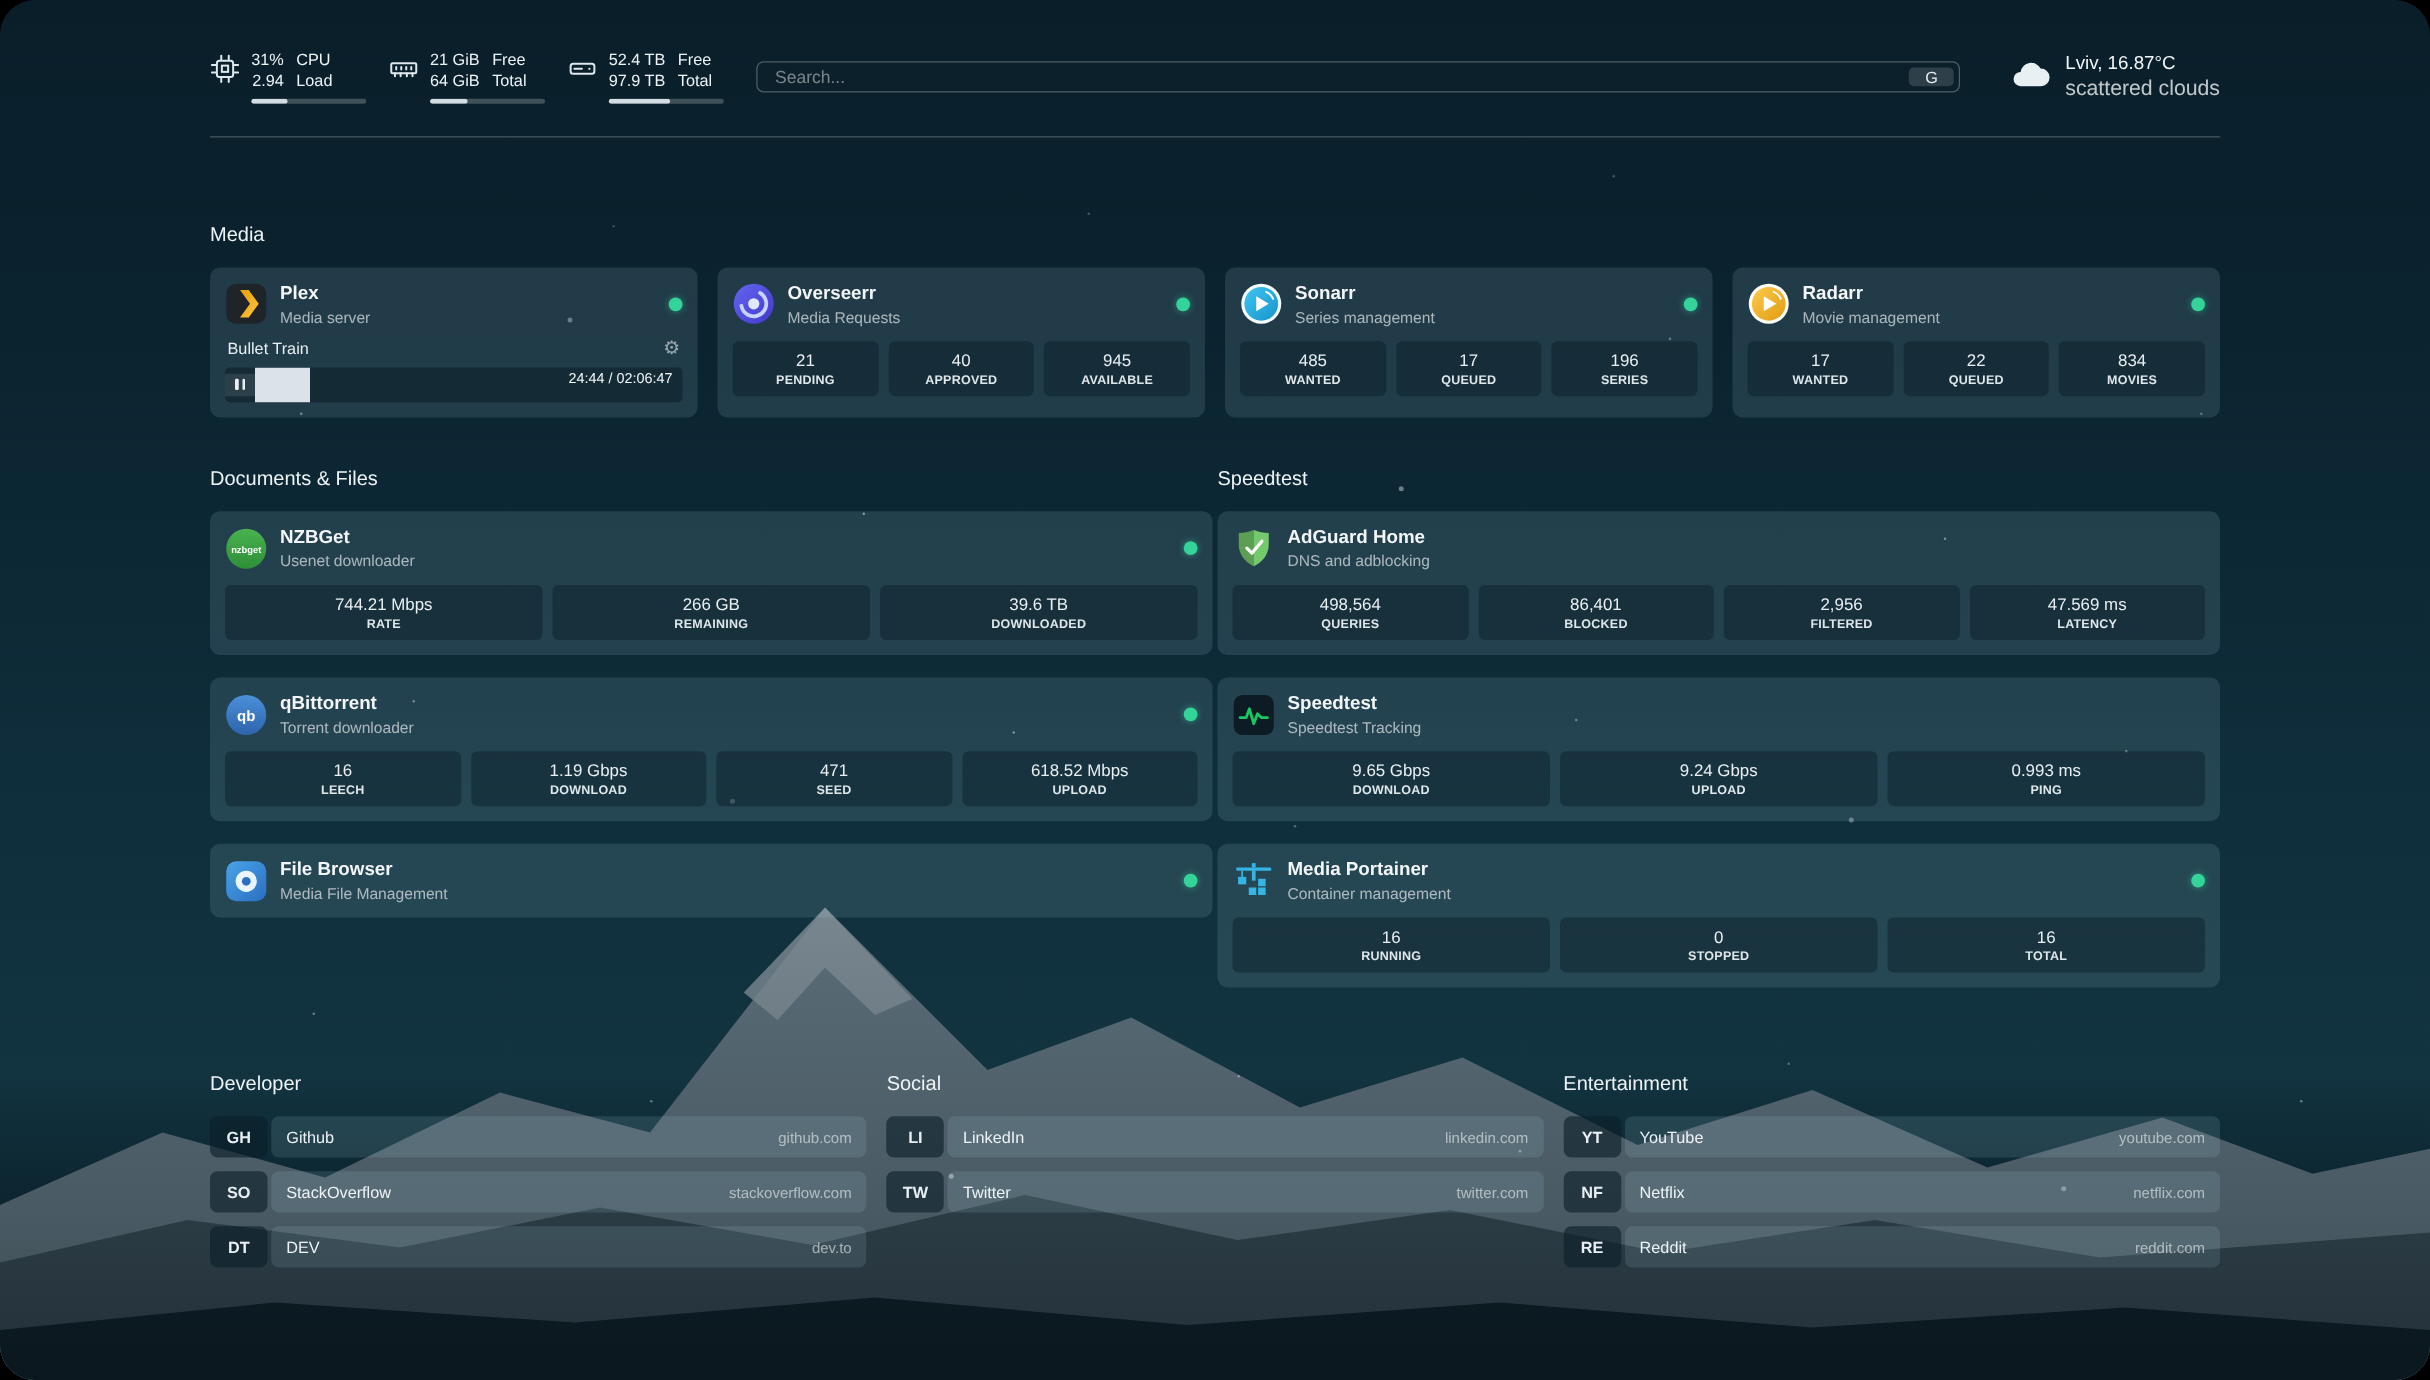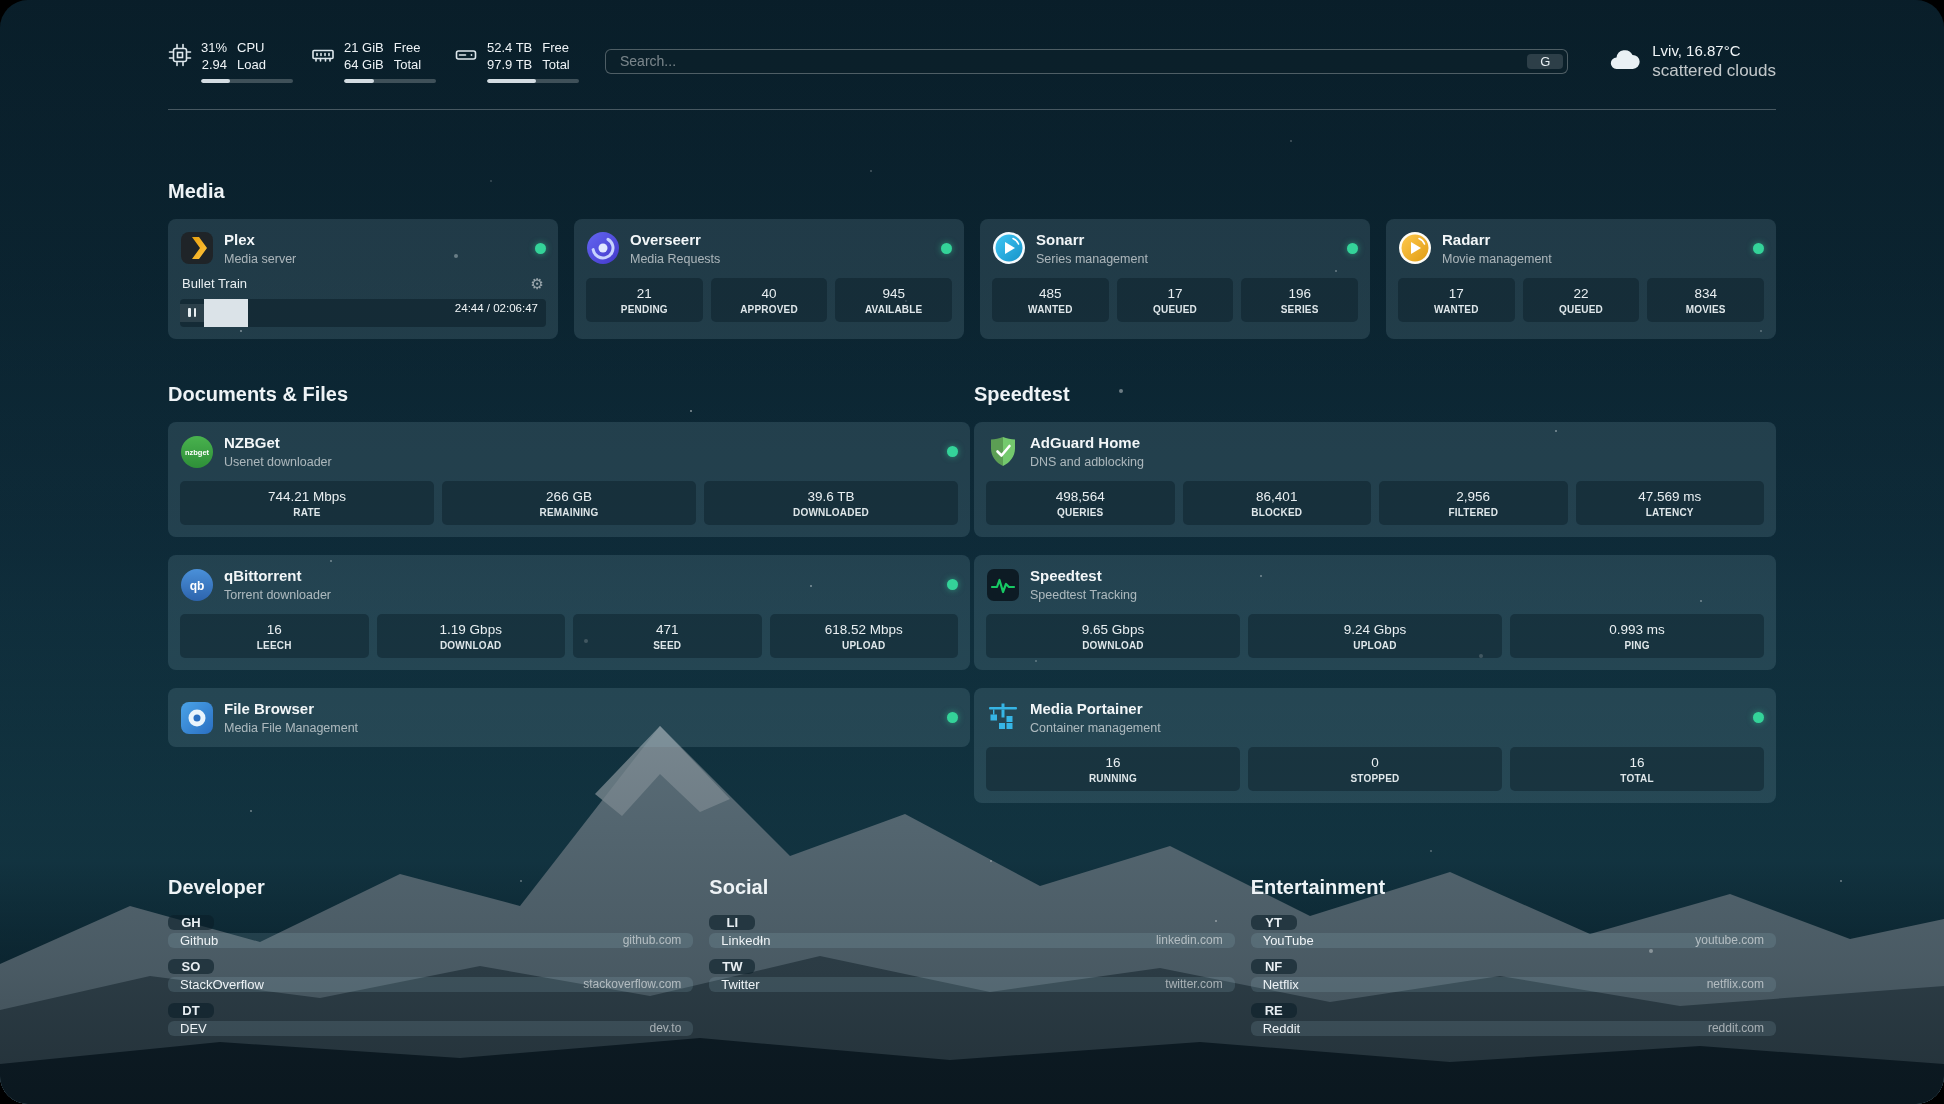--- a/index.html
+++ b/index.html
@@ -45,21 +45,21 @@
   .search-input::placeholder{color:rgba(255,255,255,0.45);}
   .search-btn{position:absolute;right:5px;top:5px;bottom:5px;width:36px;background:rgba(255,255,255,0.14);
     border-radius:4px;display:flex;align-items:center;justify-content:center;font-size:13px;color:#e8eef2;cursor:pointer;}
   .weather{display:flex;align-items:center;gap:10px;margin-left:14px;}
   .weather-icon svg{width:34px;height:34px;}
   .weather-loc{font-size:15px;color:#f1f5f7;}
   .weather-cond{font-size:17px;color:rgba(255,255,255,0.75);margin-top:2px;}
   .divider{height:1px;background:rgba(255,255,255,0.25);margin-top:26px;}
 
   
-  .section-heading{font-size:20px;font-weight:700;color:#eef3f6;}
+  .section-heading{font-size:16px;font-weight:400;color:#eef3f6;}
   .media-heading{margin:70px 0 16px;}
   .media-grid{display:grid;grid-template-columns:repeat(4,1fr);gap:16px;}
   .card{background:rgba(160,200,218,0.15);border-radius:8px;padding:12px;position:relative;cursor:pointer;}
   .card-header{display:flex;align-items:center;gap:10px;}
   .service-icon{width:34px;height:34px;flex:0 0 auto;}
   .service-icon svg{width:34px;height:34px;display:block;}
   .service-name{font-size:15px;font-weight:600;color:#f2f6f8;line-height:1.2;}
   .service-subtitle{font-size:12.5px;color:rgba(255,255,255,0.62);margin-top:3px;}
   .status-dot{width:11px;height:11px;border-radius:50%;background:#34d399;margin-left:auto;
     box-shadow:0 0 6px rgba(52,211,153,0.55);flex:0 0 auto;}
@@ -83,21 +83,21 @@
 
   
   .columns{display:grid;grid-template-columns:1fr 1fr;gap:4px;margin-top:28px;}
   .col-heading{margin-bottom:16px;}
   .col-stack{display:flex;flex-direction:column;gap:18px;}
 
   
   .bookmarks{display:grid;grid-template-columns:repeat(3,1fr);gap:16px;margin-top:56px;align-items:start;}
   .bm-heading{margin-bottom:16px;}
   .bm-list{display:flex;flex-direction:column;gap:11px;}
-  .bm-row{display:flex;gap:3px;height:33px;cursor:pointer;flex-direction:column;}
+  .bm-row{display:flex;gap:3px;height:33px;cursor:pointer;}
   .bm-abbr{width:46px;background:rgba(10,30,40,0.6);border-radius:6px;display:flex;align-items:center;
     justify-content:center;font-size:13px;font-weight:600;color:#e8eef2;flex:0 0 auto;}
   .bm-body{flex:1;background:rgba(160,200,218,0.15);border-radius:6px;display:flex;align-items:center;
     justify-content:space-between;padding:0 12px;}
   .bm-name{font-size:13px;color:#eef3f6;}
   .bm-domain{font-size:12px;color:rgba(255,255,255,0.55);}
 </style>
 </head>
 <body>
 

